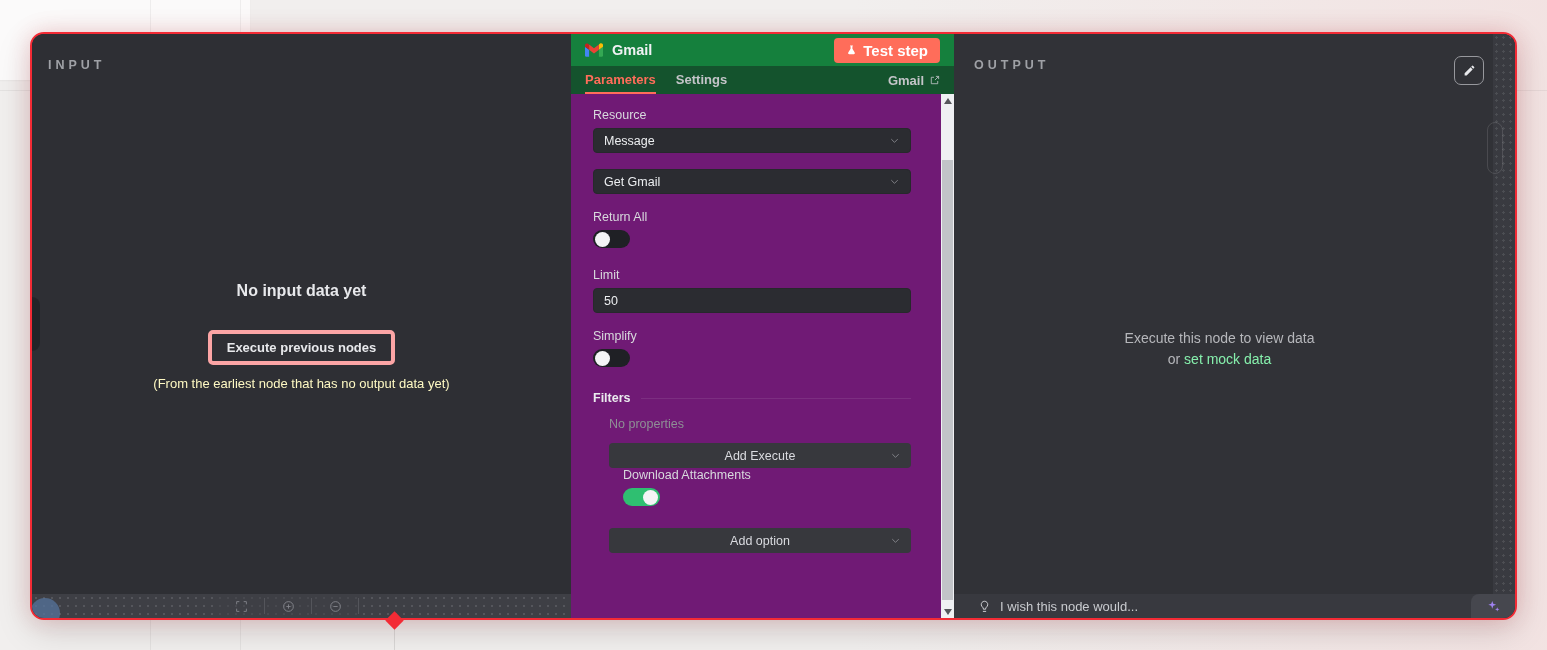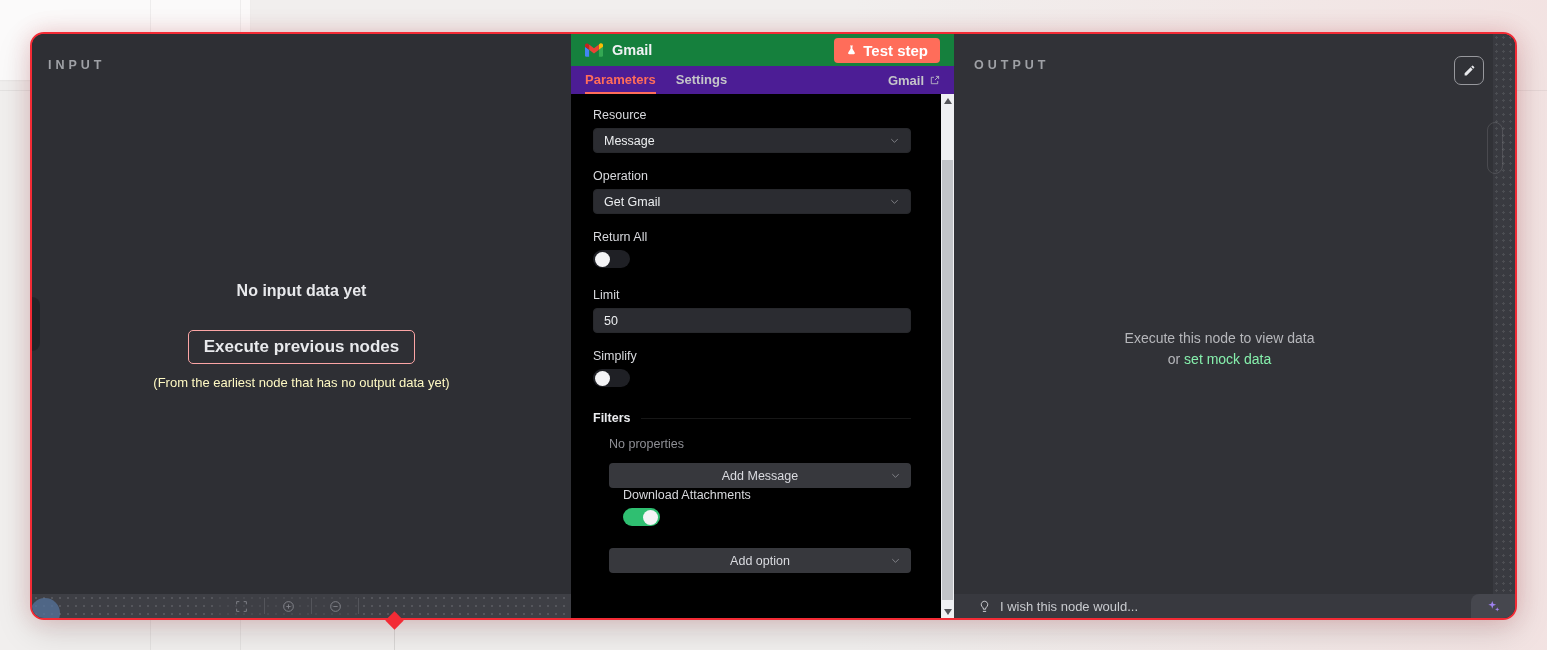--- a/index.html
+++ b/index.html
@@ -17,49 +17,49 @@
   
   .ndv { position:absolute; left:30px; top:32px; width:1487px; height:588px;
     border:2px solid #f32b35; border-radius:14px; z-index:10; overflow:hidden;
     box-shadow:0 0 22px rgba(243,43,53,.18), 0 10px 35px rgba(0,0,0,.15); background:#2e2f34; }
 
   
   .panel-input { position:absolute; left:0; top:0; width:539px; height:560px; background:#2e2f34; }
   .panel-title { position:absolute; left:16px; top:24px; font-size:12.5px; font-weight:bold; letter-spacing:4px; color:#9fa1a6; }
   .input-empty { position:absolute; left:0; right:0; top:248px; text-align:center; }
   .input-empty h3 { color:#e8e9ec; font-size:16px; font-weight:bold; }
-  .exec-btn { margin-top:30px; display:inline-block; padding:6px 15px; border:1px solid #fca5a5; border-radius:5px;
-    background:transparent; color:#e8e9ec; font-size:17px; font-weight:bold; font-family:inherit; cursor:pointer; }
+  .exec-btn { margin-top:30px; display:inline-block; padding:6px 15px; border:4px solid #fca5a5; border-radius:5px;
+    background:transparent; color:#e8e9ec; font-size:13px; font-weight:bold; font-family:inherit; cursor:pointer; }
   .input-hint { margin:10px auto 0; max-width:330px; color:#fef9c3; font-size:13px; line-height:1.35; }
   .drag-tab-left { position:absolute; left:0; top:263px; width:8px; height:54px; background:rgba(0,0,0,.22); border-radius:0 9px 9px 0; cursor:ew-resize; }
 
   
   .strip { position:absolute; left:0; top:560px; width:539px; height:24px; background:#3e3f45;
     background-image:radial-gradient(#55565c 1px, transparent 1.2px); background-size:8px 8px; overflow:hidden; }
   .strip-node { position:absolute; left:-2px; top:4px; width:30px; height:30px; border-radius:50%; background:#56749c; opacity:.75; }
   .canvas-controls { position:absolute; left:186px; top:0; height:24px; display:flex; align-items:center; background:rgba(62,63,69,.55); }
   .cc-btn { width:46px; height:24px; display:flex; align-items:center; justify-content:center; color:#87888f; cursor:pointer; }
   .cc-sep { width:1px; height:16px; background:#54555b; }
   .cc-btn svg { width:13px; height:13px; stroke:#87888f; fill:none; stroke-width:1.6; }
 
   
   .panel-node { position:absolute; left:539px; top:0; width:383px; height:584px; background:#414247; }
   .node-header { height:32px; background:#15803d; display:flex; align-items:center; padding:0 14px;justify-content:center; }
   .gmail-logo { width:18px; height:14px; }
   .node-title { margin-left:9px; color:#f0f1f4; font-size:14.5px; font-weight:bold; }
   .test-step { margin-left:auto; display:flex; align-items:center; gap:6px; background:#ff6d5a; color:#fff;
     border:none; border-radius:4px; padding:4px 12px; font-size:15px; font-weight:bold; font-family:inherit; cursor:pointer; }
   .test-step svg { width:11px; height:12px; fill:#fff; }
-  .node-tabs { height:28px; background:#4c1d95; display:flex; align-items:stretch; padding:0 14px; gap:20px; }
+  .node-tabs { height:28px; background:#14532d; display:flex; align-items:stretch; padding:0 14px; gap:20px; }
   .tab { display:flex; align-items:center; font-size:13px; font-weight:bold; color:#c4c5c9; cursor:pointer; border-bottom:2px solid transparent; }
   .tab.active { color:#ff6d5a; border-bottom-color:#ff6d5a; }
   .docs-link { margin-left:auto; display:flex; align-items:center; gap:5px; font-size:13px; font-weight:bold; color:#c4c5c9; cursor:pointer; }
   .docs-link svg { width:11px; height:11px; stroke:#c4c5c9; fill:none; stroke-width:1.8; }
 
-  .node-body { position:absolute; left:0; right:13px; top:60px; bottom:0; background:#000000; padding:14px 30px 0 22px; overflow:hidden; }
+  .node-body { position:absolute; left:0; right:13px; top:60px; bottom:0; background:#701a75; padding:14px 30px 0 22px; overflow:hidden; }
   .f-label { font-size:12.5px; color:#d8d9dd; margin-bottom:6px; }
   .f-group { margin-bottom:16px; }
   .select, .text-input { height:25px; background:#2b2c31; border:1px solid #27282c; border-radius:4px;
     display:flex; align-items:center; padding:0 10px; color:#eceef0; font-size:12.5px; cursor:pointer; position:relative; }
   .select .chev { margin-left:auto; }
   .chev { width:11px; height:11px; stroke:#8f9096; fill:none; stroke-width:1.8; }
   .toggle { width:37px; height:18px; border-radius:10px; background:#1f2025; position:relative; cursor:pointer; display:inline-block; }
   .toggle .knob { position:absolute; top:1.5px; left:2px; width:15px; height:15px; border-radius:50%; background:#f4f4f6; }
   .toggle.on { background:#2fbf71; }
   .toggle.on .knob { left:auto; right:2px; }
@@ -180,21 +180,20 @@
         <div class="f-label">Resource</div>
         <div class="select">
           <span>Message</span>
           <svg class="chev" viewBox="0 0 24 24">
               <path d="M5 9l7 7 7-7"></path>
             </svg>
         </div>
       </div>
 
       <div class="f-group">
-        <div class="f-label">Operation</div>
         <div class="select">
           <span>Get Gmail</span>
           <svg class="chev" viewBox="0 0 24 24">
               <path d="M5 9l7 7 7-7"></path>
             </svg>
         </div>
       </div>
 
       <div class="f-group">
         <div class="f-label">Return All</div>
@@ -209,21 +208,21 @@
       </div>
 
       <div class="f-group">
         <div class="f-label">Simplify</div>
         <span class="toggle"><span class="knob"></span></span>
       </div>
 
       <div class="section-hd">Filters</div>
       <div class="muted">No properties</div>
       <button class="add-btn">
-        <span>Add Message</span>
+        <span>Add Execute</span>
         <svg class="chev" viewBox="0 0 24 24">
             <path d="M5 9l7 7 7-7"></path>
           </svg>
       </button>
 
       <div class="indent-30">
         <div class="f-label">Download Attachments</div>
         <span class="toggle on"><span class="knob"></span></span>
       </div>
       <button class="add-btn" style="margin-top:18px">

